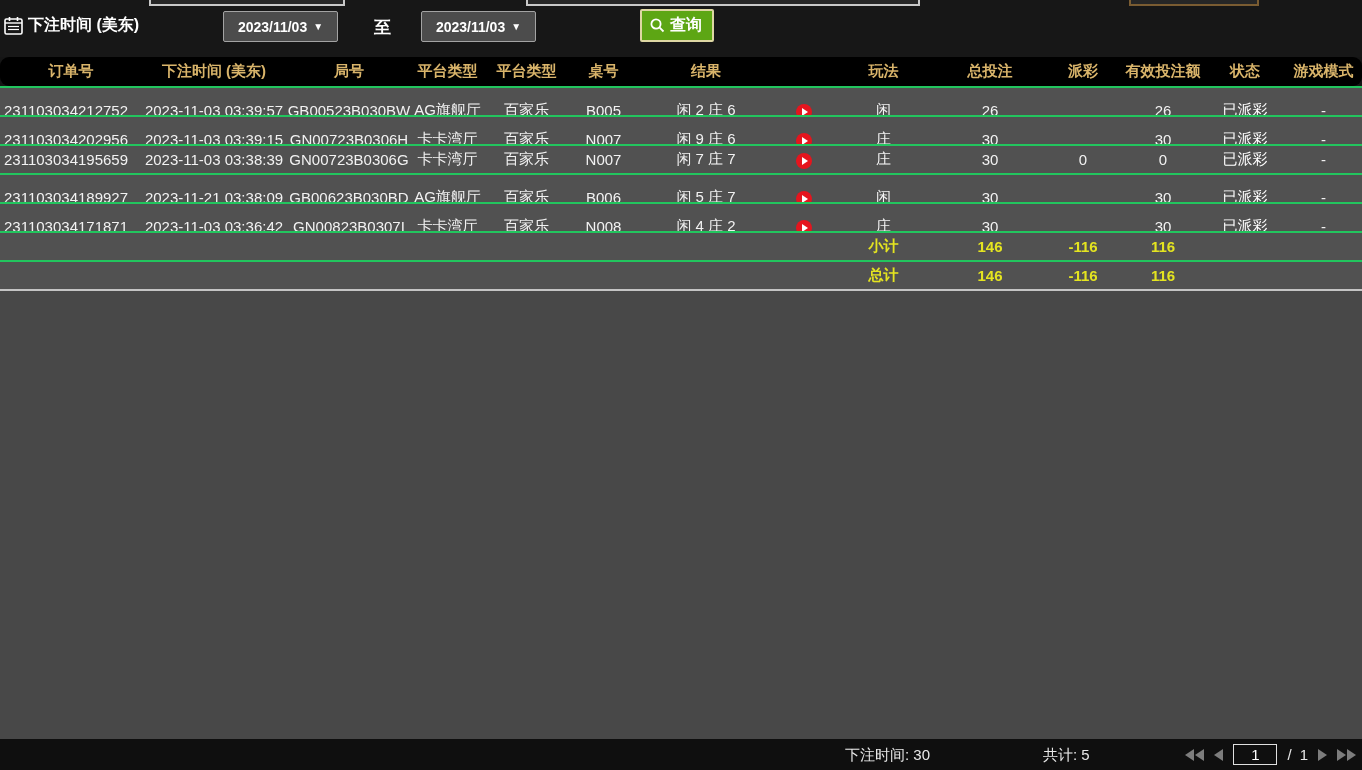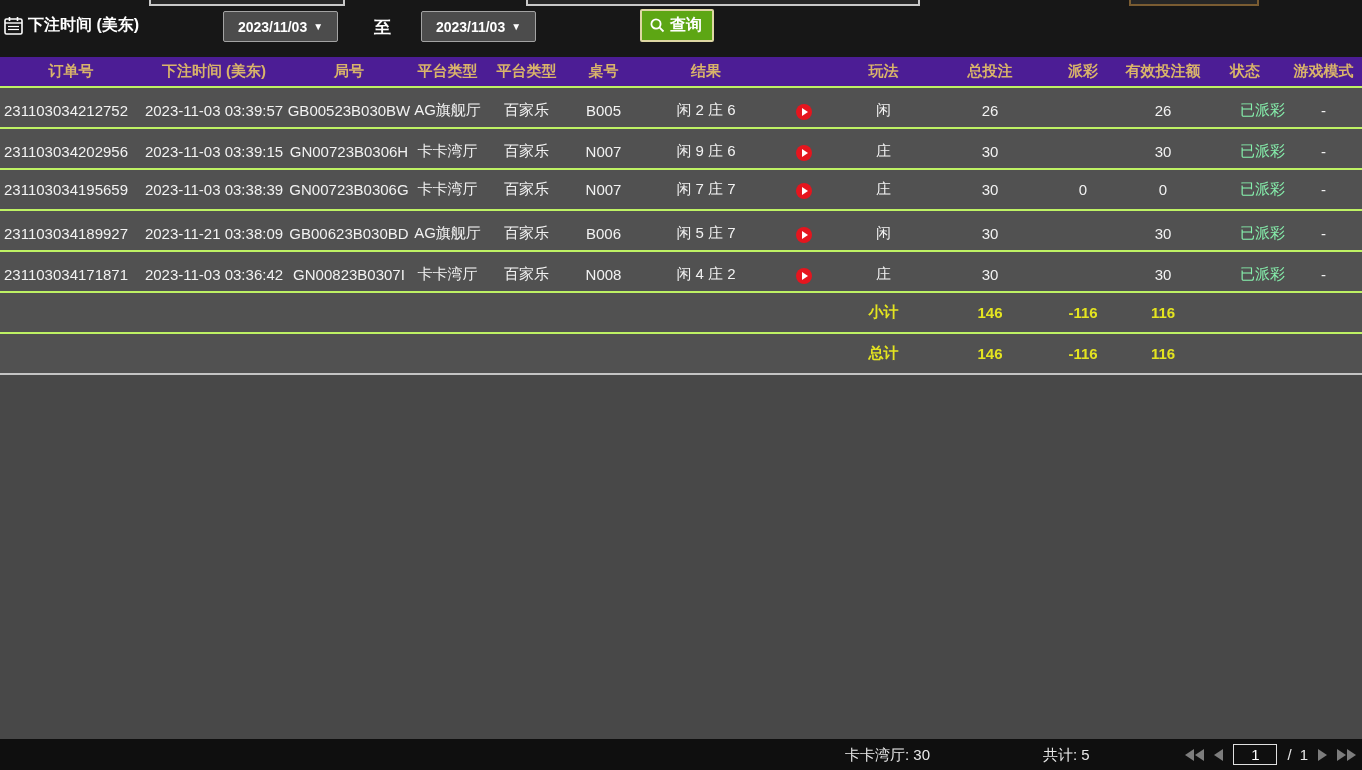--- a/index.html
+++ b/index.html
@@ -22,27 +22,27 @@
   .date-select.to   { left:421px; }
   .date-select .arrow { font-size:10px; color:#fff; }
   .to-label { position:absolute; left:374px; top:16px; color:#fff; font-weight:bold; font-size:17px; }
   .query-btn { position:absolute; left:640px; top:9px; height:33px; padding:0 10px 0 7px;
     background:#5da614; border:2px solid #ded7a3; border-radius:2px; display:flex; align-items:center;
     gap:4px; color:#fff; font-size:16px; font-weight:bold; cursor:pointer; }
 
   
   .grid { display:grid;
     grid-template-columns:142px 144px 126px 71px 87px 67px 138px 57px 103px 110px 76px 84px 80px 77px; }
-  .thead { height:29px; background:#4c1d95; align-items:center; }
+  .thead { height:29px; background:#000000; align-items:center;border-radius:9px; }
   .thead .th { color:#d9b46a; font-size:15px; font-weight:bold; text-align:center; white-space:nowrap; }
-  .trow { height:41px; background:#515151; border-top:2px solid #bef264; align-items:center; }
+  .trow { height:29px; background:#515151; border-top:2px solid #22c55e; align-items:center; }
   .td { color:#f2f2f2; font-size:15px; text-align:center; white-space:nowrap; overflow:hidden; }
   .td.order { text-align:left; padding-left:4px; }
   .green  { color:#84d41e;margin-top:45px; }
-  .status-green { color:#86efac;text-align:right; }
+  .status-green { color:#ffffff; }
   .ylw { color:#e4e420; font-weight:bold; }
   .c9{grid-column:9}.c10{grid-column:10}.c11{grid-column:11}.c12{grid-column:12}
   .play-btn { display:inline-flex; width:16px; height:16px; border-radius:50%; background:#e5151e;
     align-items:center; justify-content:center; cursor:pointer; }
   .play-btn .tri { width:0; height:0; border-top:4px solid transparent; border-bottom:4px solid transparent;
     border-left:6px solid #fff; margin-left:2px; }
   .table-empty { flex:1 1 auto; background:#484848; border-top:2px solid #c4c4c4; }
 
   
   .footer { position:relative; height:31px; background:#0f0f0f; flex:0 0 auto; color:#e8e8e8; font-size:15px; }
@@ -223,21 +223,21 @@
     <div class="td ylw c9">总计</div>
     <div class="td ylw c10">146</div>
     <div class="td ylw c11">-116</div>
     <div class="td ylw c12">116</div>
   </div>
 
   <div class="table-empty"></div>
 
   <div class="footer">
     <span class="pagesize">
-      <span>卡卡湾厅:</span>
+      <span>下注时间:</span>
       <span>30</span>
     </span>
     <span class="totalcount">
       <span>共计:</span>
       <span>5</span>
     </span>
     <div class="pager">
       <span class="pgbtn dbl">
           <span class="tl"></span>
           <span class="tl"></span>

